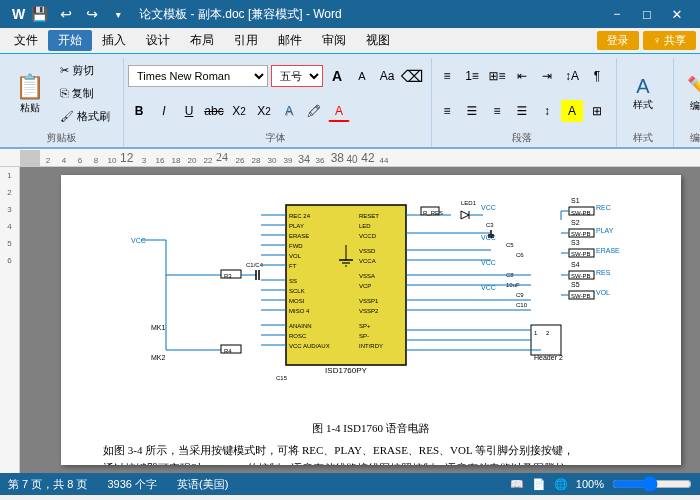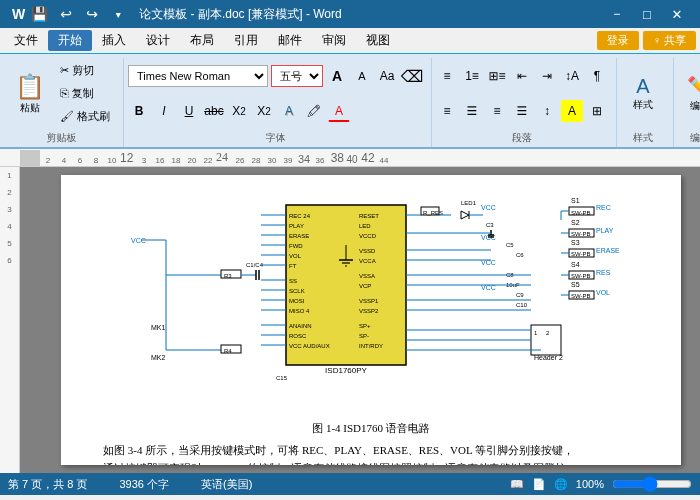--- a/index.html
+++ b/index.html
@@ -227,21 +227,21 @@
       height: 22px;
       background: #1a6496;
       color: white;
       display: flex;
       align-items: center;
       padding: 0 8px;
       font-size: 11px;
       gap: 16px;
       justify-content: space-between;
     }
-    #status-bar .status-left { display: flex; gap: 32px; }
+    #status-bar .status-left { display: flex; gap: 20px; }
     #status-bar .status-right { display: flex; gap: 8px; align-items: center; }
 
     .vert-ruler {
       width: 20px;
       background: #f5f5f5;
       border-right: 1px solid #ccc;
       font-size: 8px;
       color: #666;
       display: flex;
       flex-direction: column;

